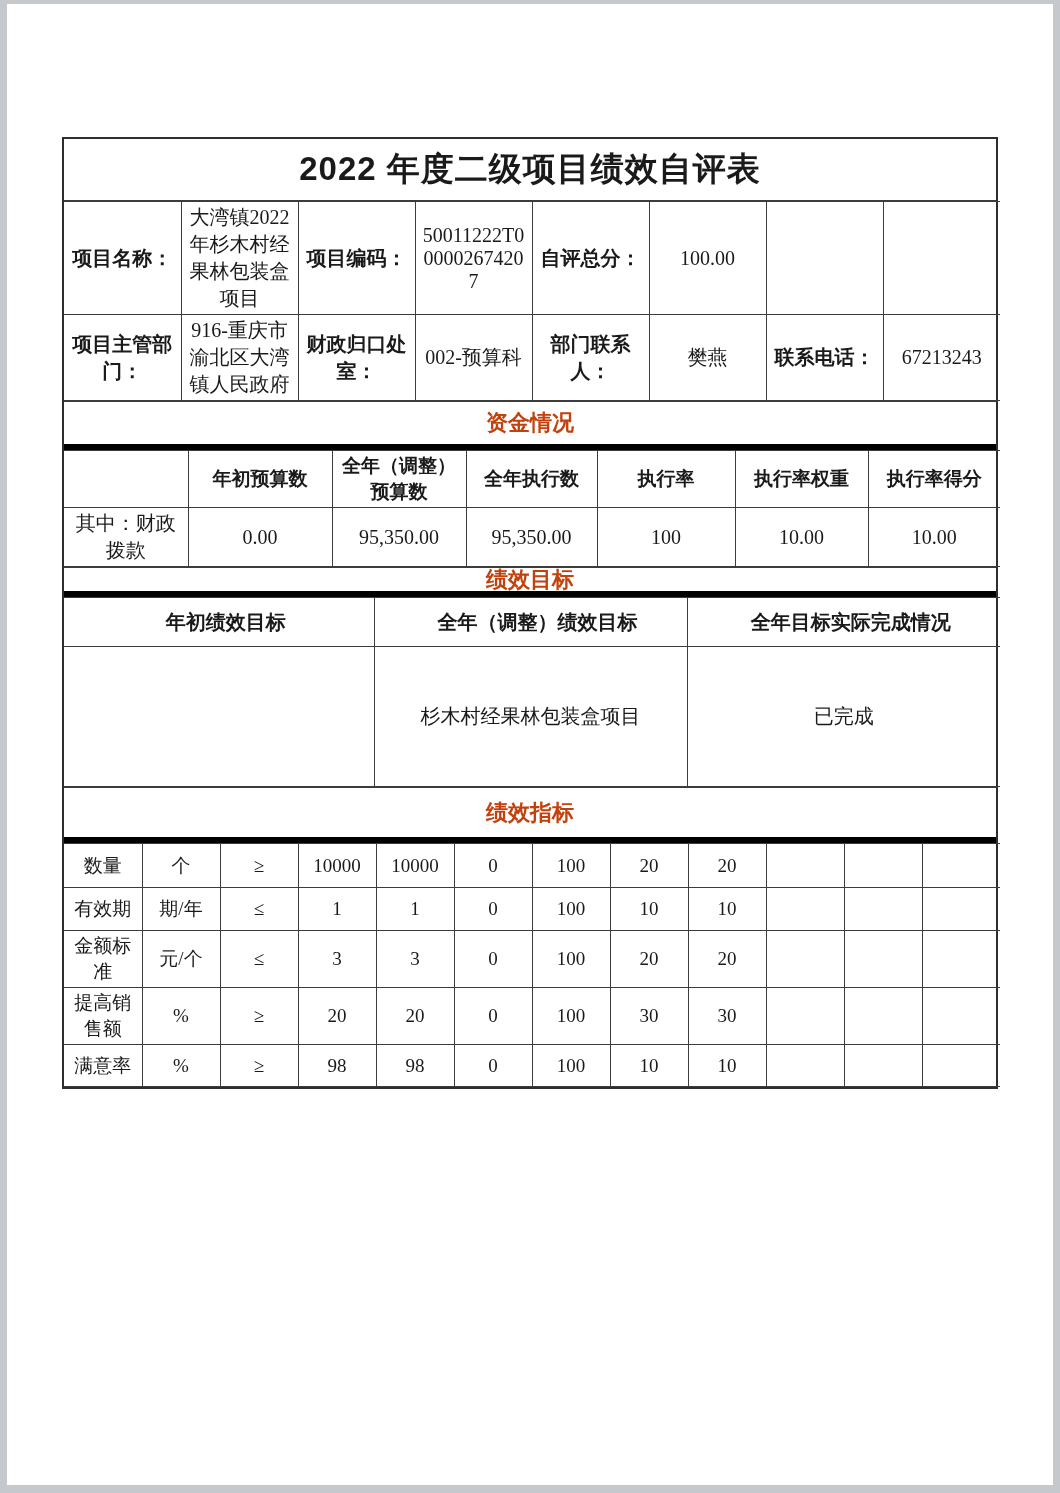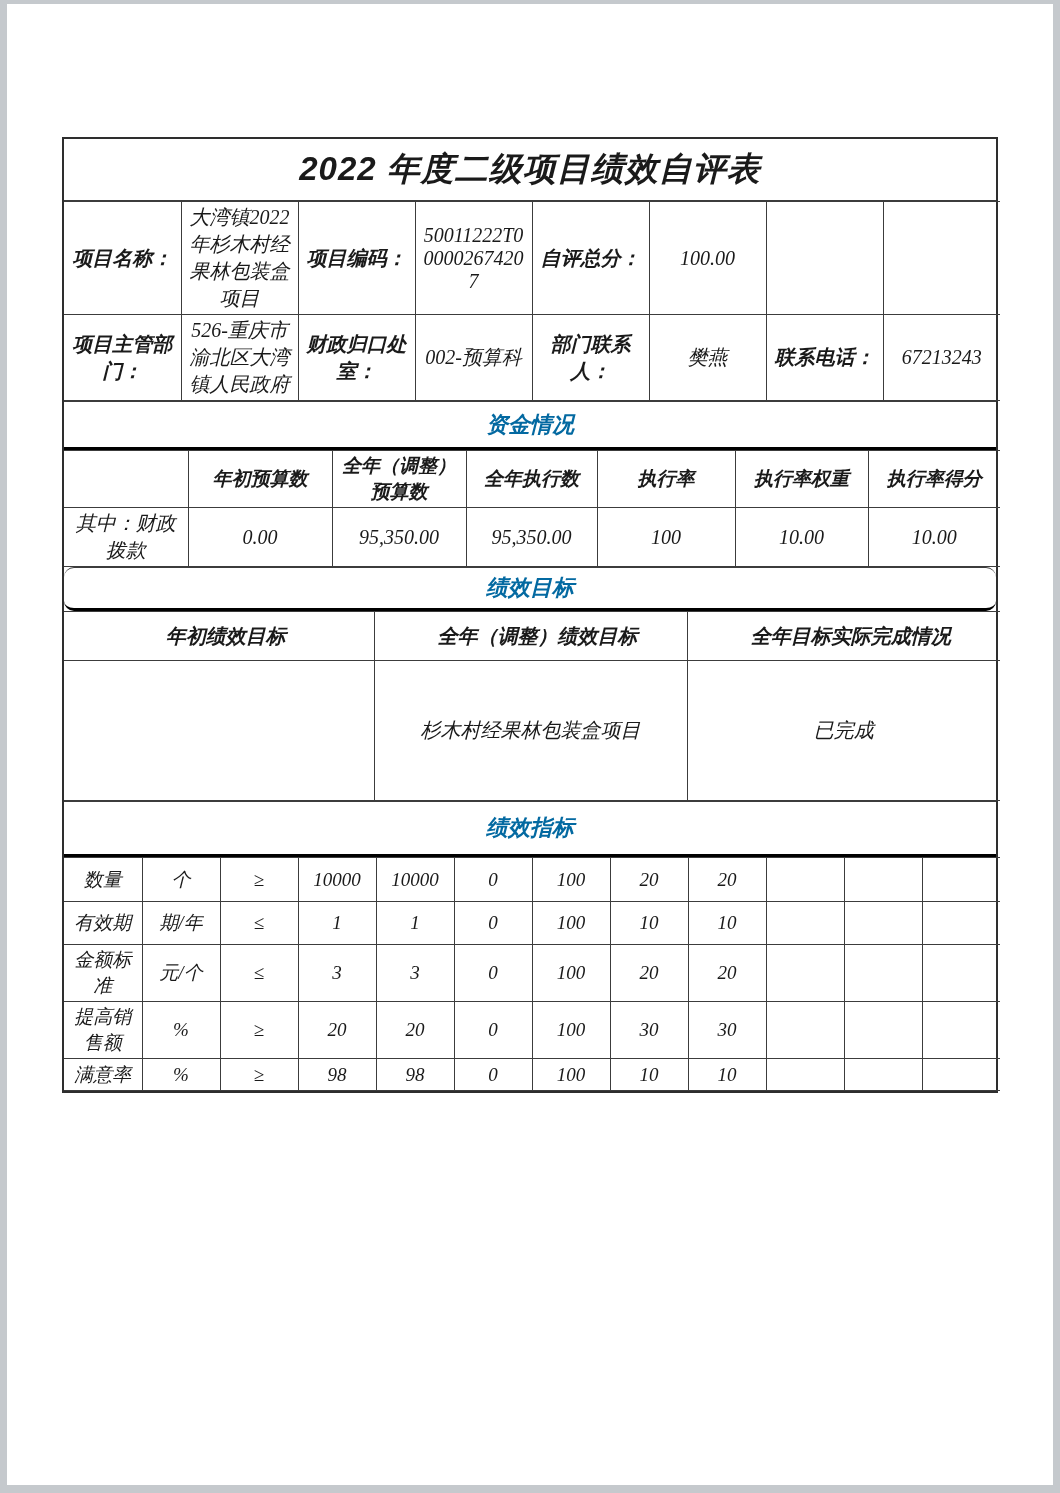--- a/index.html
+++ b/index.html
@@ -12,37 +12,36 @@
   }
   .viewport { position: relative; width: 1060px; height: 1493px; }
   .page {
     position: absolute; top: 4px; left: 7px; right: 7px; bottom: 8px;
     background: #ffffff;
   }
   .sheet {
     position: absolute; left: 55px; top: 133px; width: 936px;
     border: 2px solid #2e2e2e;
     background: #fff;
-    font-style: italic;
   }
   .title-row {
     height: 62px;
     display: flex; align-items: center; justify-content: center;
     font-family: "Liberation Sans", "DejaVu Sans", sans-serif;
     font-weight: bold; font-size: 33px; letter-spacing: 1px;
     border-bottom: 1px solid #3c3c3c;
   }
   .section-row {
     display: flex; align-items: center; justify-content: center;
     font-family: "Liberation Sans", "DejaVu Sans", sans-serif;
-    font-weight: bold; font-size: 22px; color: #0369a1;
-    border-top: 1px solid #3c3c3c; border-bottom: 3px solid #000000;
+    font-weight: bold; font-size: 22px; color: #c2410c;
+    border-top: 1px solid #3c3c3c; border-bottom: 6px solid #000000;
   }
   .sec1 { height: 49px; }
-  .sec2 { height: 44px; border-radius: 10px; }
+  .sec2 { height: 30px; }
   .sec3 { height: 56px; }
   table {
     border-collapse: collapse; table-layout: fixed; width: 100%;
   }
   td {
     border: 1px solid #3c3c3c;
     text-align: center; vertical-align: middle;
     font-size: 20px; padding: 2px 4px;
     overflow: hidden; word-break: break-all;
   }
@@ -56,21 +55,21 @@
   .fund .hr td { height: 56px; font-size: 19px; }
   .fund .r1 td { height: 41px; }
   .fund .r2 td { height: 47px; }
   .goal .hr td { height: 49px; padding-left: 18px; }
   .goal .r1 td { height: 140px; }
   .ind .hr td { height: 80px; }
   .ind .ir1 td { height: 44px; }
   .ind .ir2 td { height: 43px; }
   .ind .ir3 td { height: 45px; }
   .ind .ir4 td { height: 51px; }
-  .ind .ir5 td { height: 32px; }
+  .ind .ir5 td { height: 42px; }
 </style>
 </head>
 <body>
 
 <div class="viewport">
   <div class="page">
     <div class="sheet">
 
       <div class="title-row">2022 年度二级项目绩效自评表</div>
 
@@ -91,21 +90,21 @@
           <td>大湾镇2022 年杉木村经果林包装盒项目</td>
           <td class="lbl">项目编码：</td>
           <td>50011222T000002674207</td>
           <td class="lbl">自评总分：</td>
           <td>100.00</td>
           <td></td>
           <td></td>
         </tr>
         <tr class="r2">
           <td class="lbl">项目主管部门：</td>
-          <td>526-重庆市渝北区大湾镇人民政府</td>
+          <td>916-重庆市渝北区大湾镇人民政府</td>
           <td class="lbl">财政归口处室：</td>
           <td>002-预算科</td>
           <td class="lbl">部门联系人：</td>
           <td>樊燕</td>
           <td class="lbl">联系电话：</td>
           <td>67213243</td>
         </tr>
       </tbody>
         </table>
 

